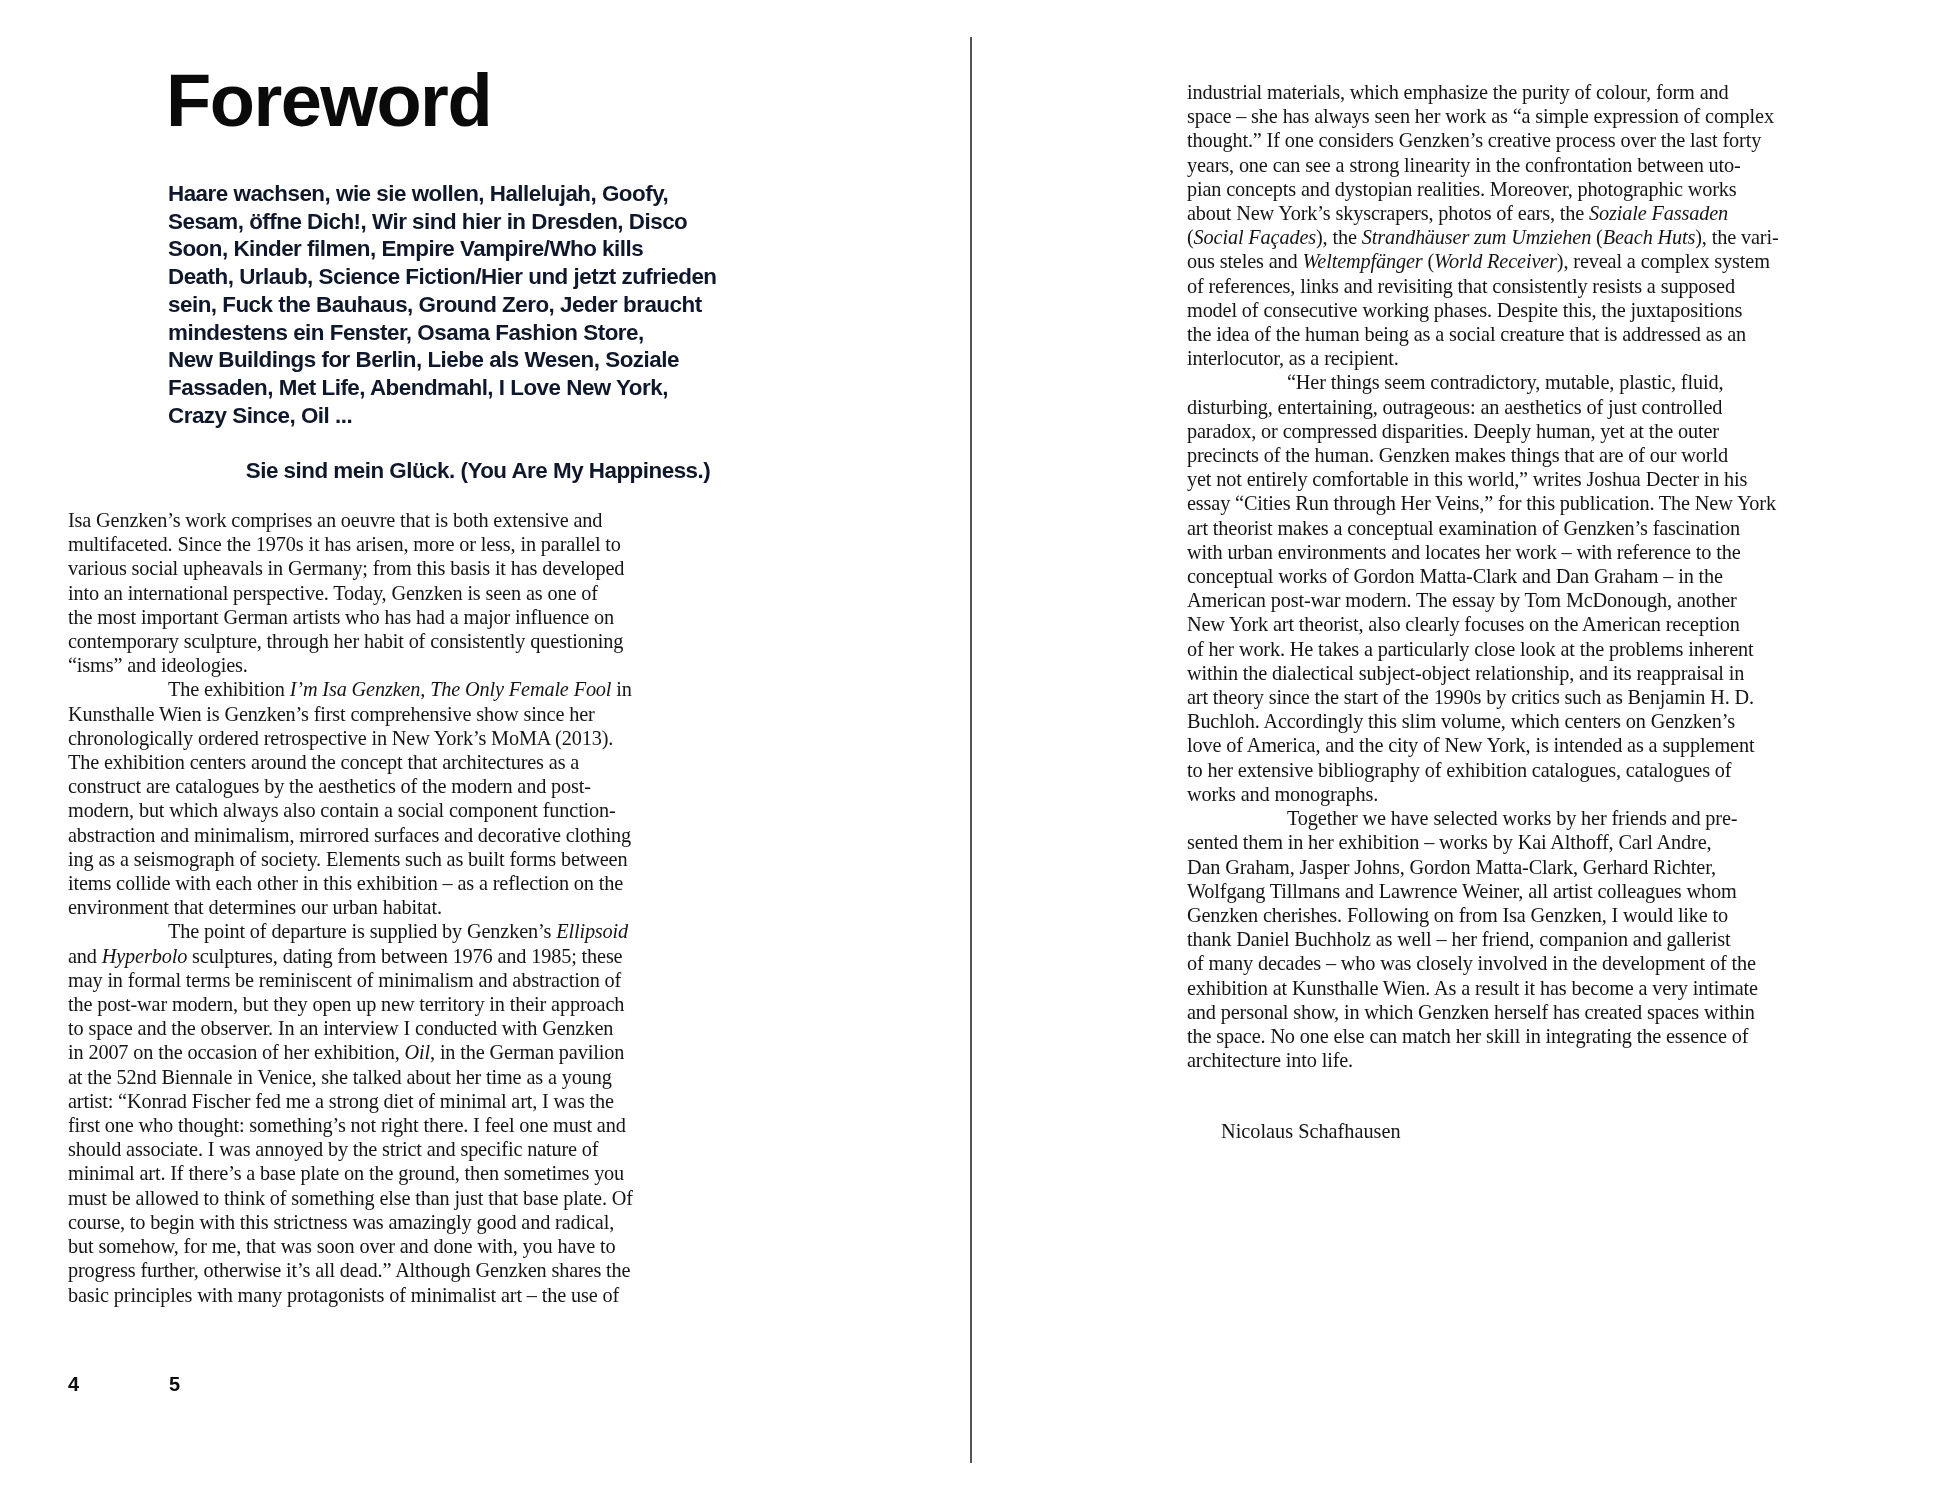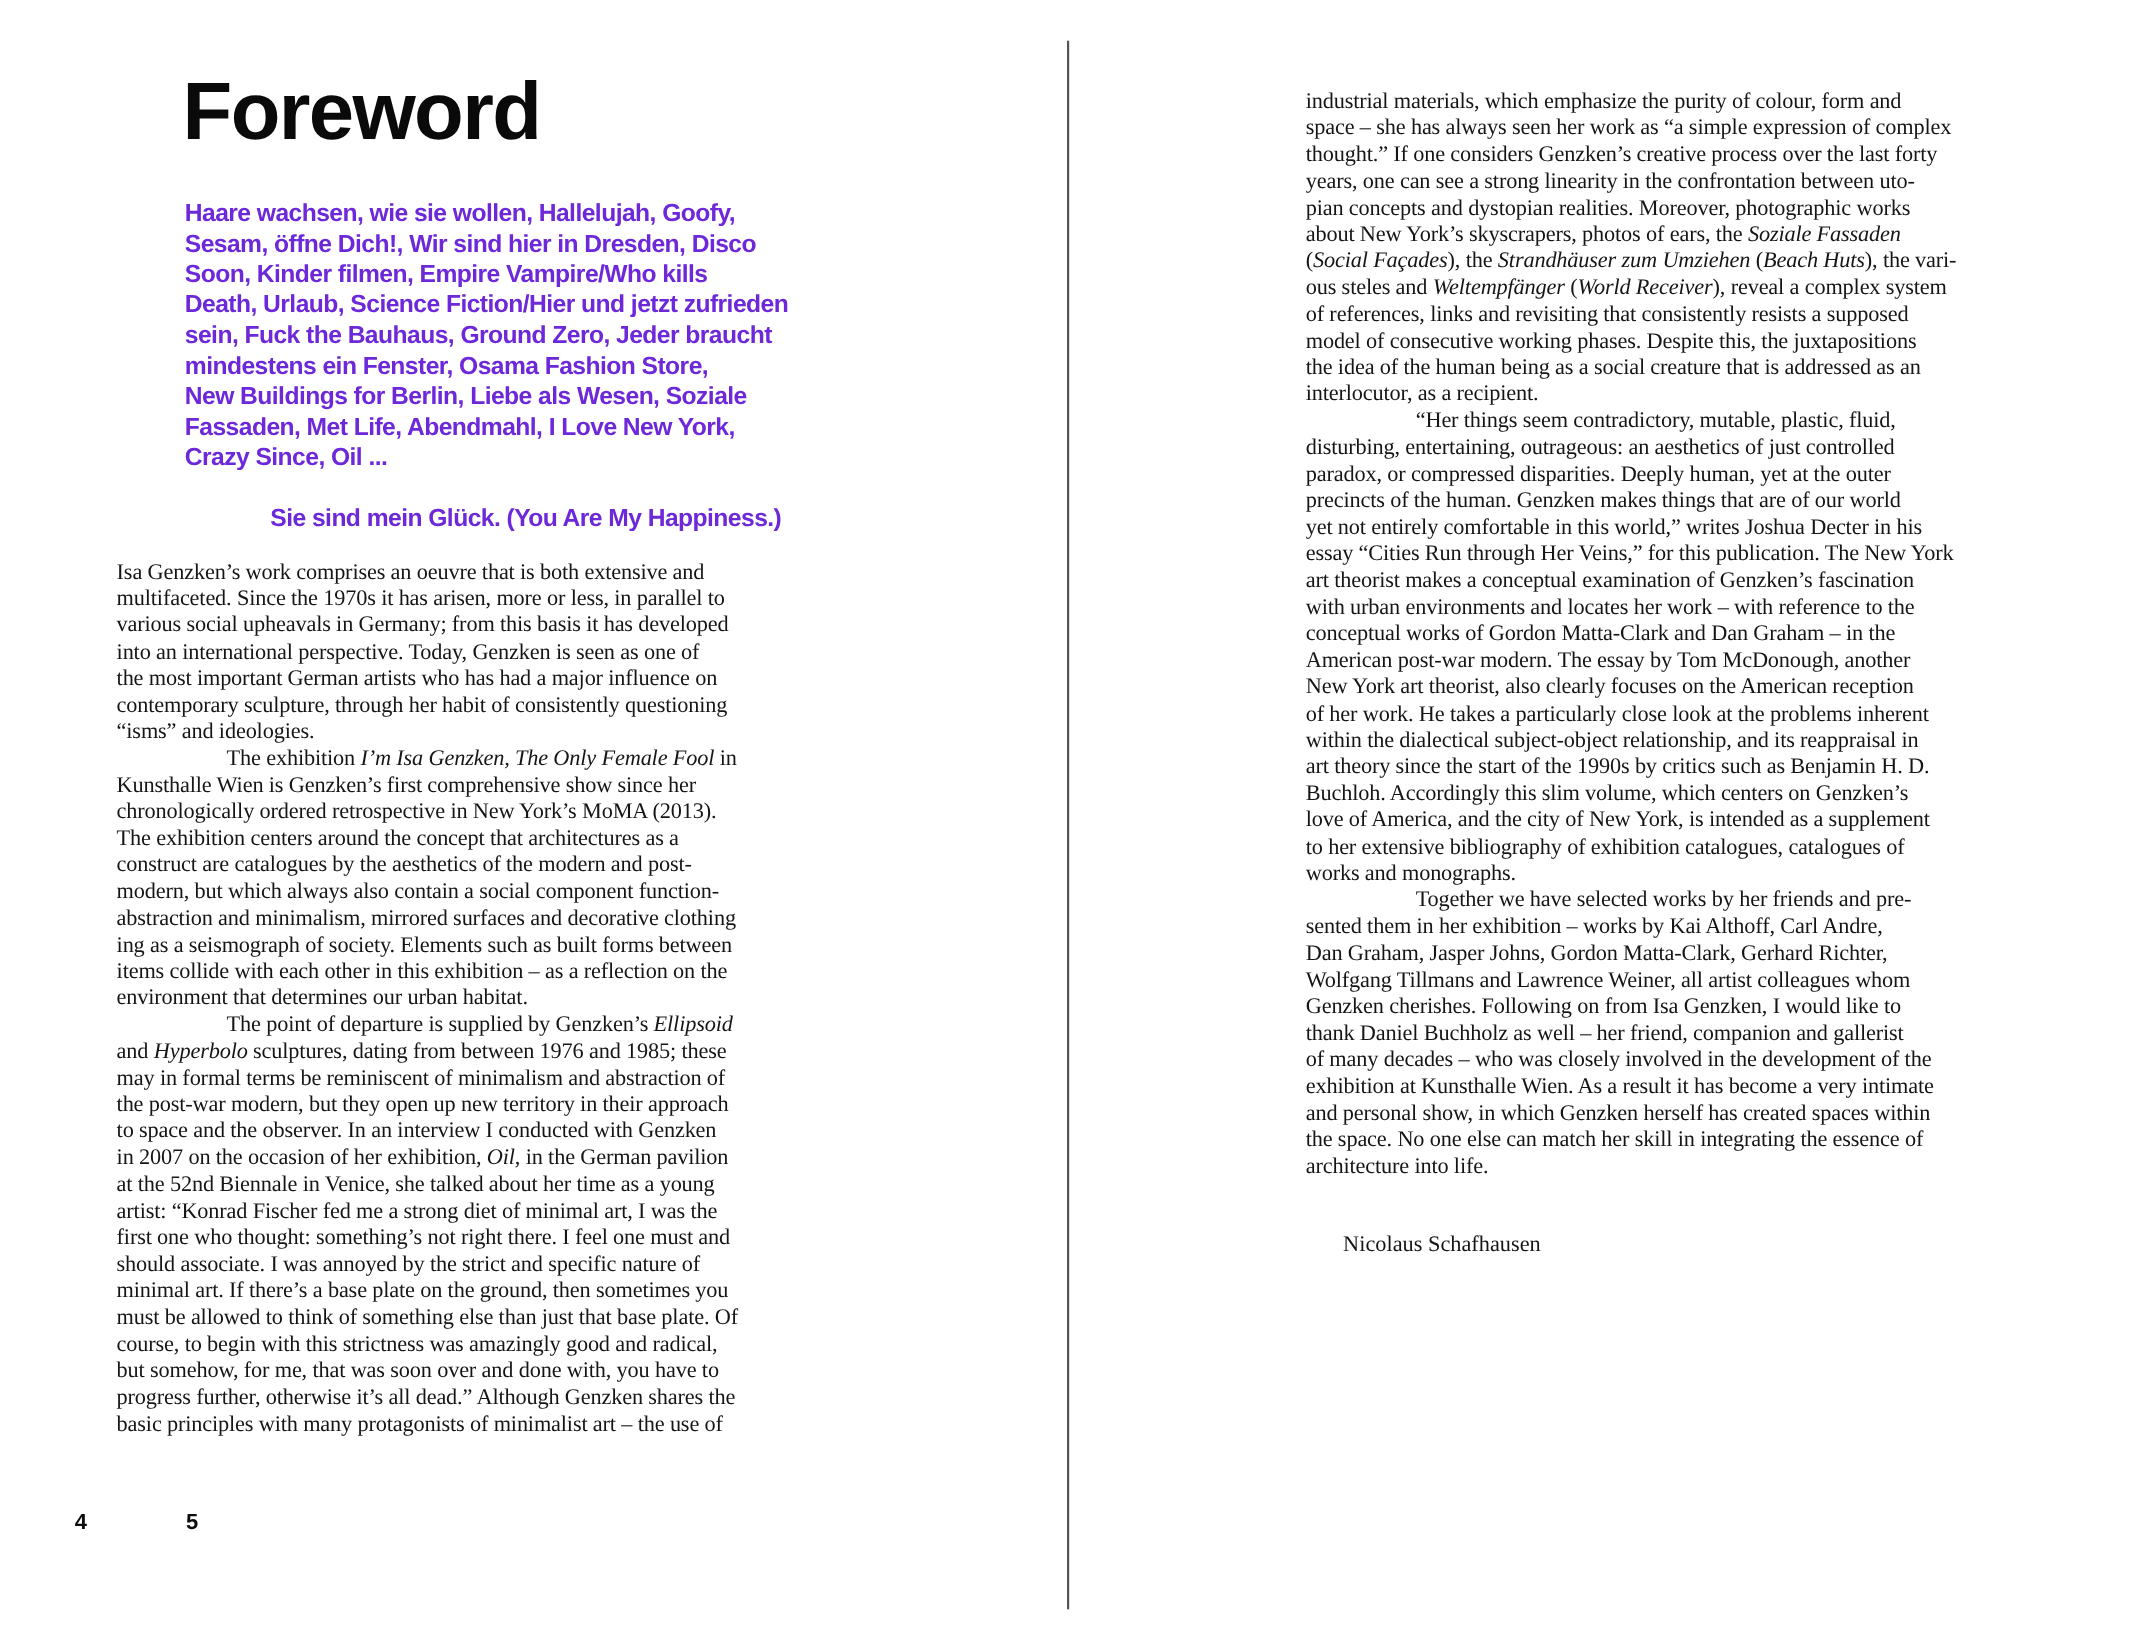--- a/index.html
+++ b/index.html
@@ -42,37 +42,37 @@
     .headline-block {
       position: absolute;
       left: 168px;
       top: 180px;
       width: 620px;
       font-family: "Liberation Sans", sans-serif;
       font-weight: bold;
       font-size: 22.4px;
       line-height: 27.7px;
       letter-spacing: -0.5px;
-      color: #6d28d9;
+      color: #0f172a;
     }
     .headline-block p { margin: 0; }
     .headline-block .line { display: block; white-space: nowrap; }
     .headline-block .tagline { margin-top: 28px; text-align: center; }
 
     .body-col {
       position: absolute;
       font-family: "Liberation Serif", serif;
       font-size: 20.3px;
       line-height: 24.2px;
       color: #151515;
       letter-spacing: -0.15px;
     }
     .body-col .line { display: block; white-space: nowrap; }
     .body-col .indent { padding-left: 100px; }
-    .left-col { left: 68px; top: 508px; width: 700px; margin-left: 38px; }
+    .left-col { left: 68px; top: 508px; width: 700px; }
     .right-col { left: 1187px; top: 80px; width: 700px; }
     .signature {
       position: absolute;
       left: 1221px;
       top: 1119px;
       font-family: "Liberation Serif", serif;
       font-size: 20.3px;
       line-height: 24px;
       color: #151515;
     }

